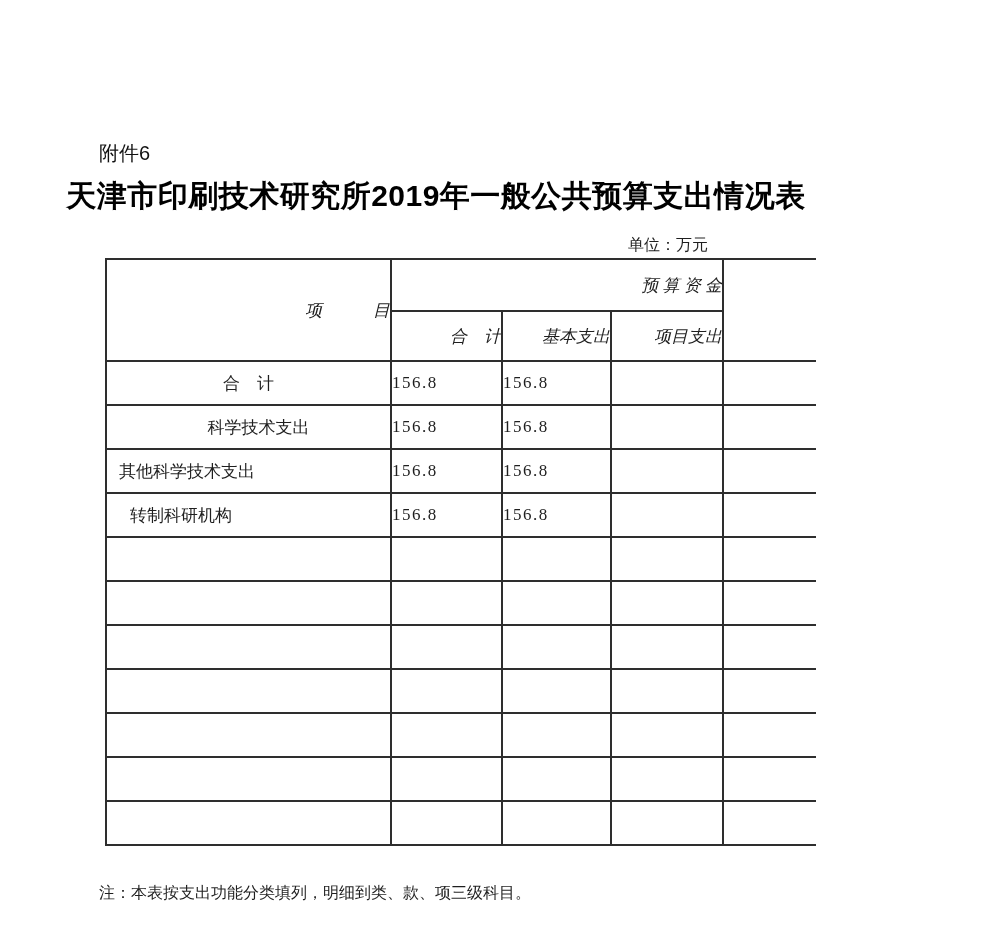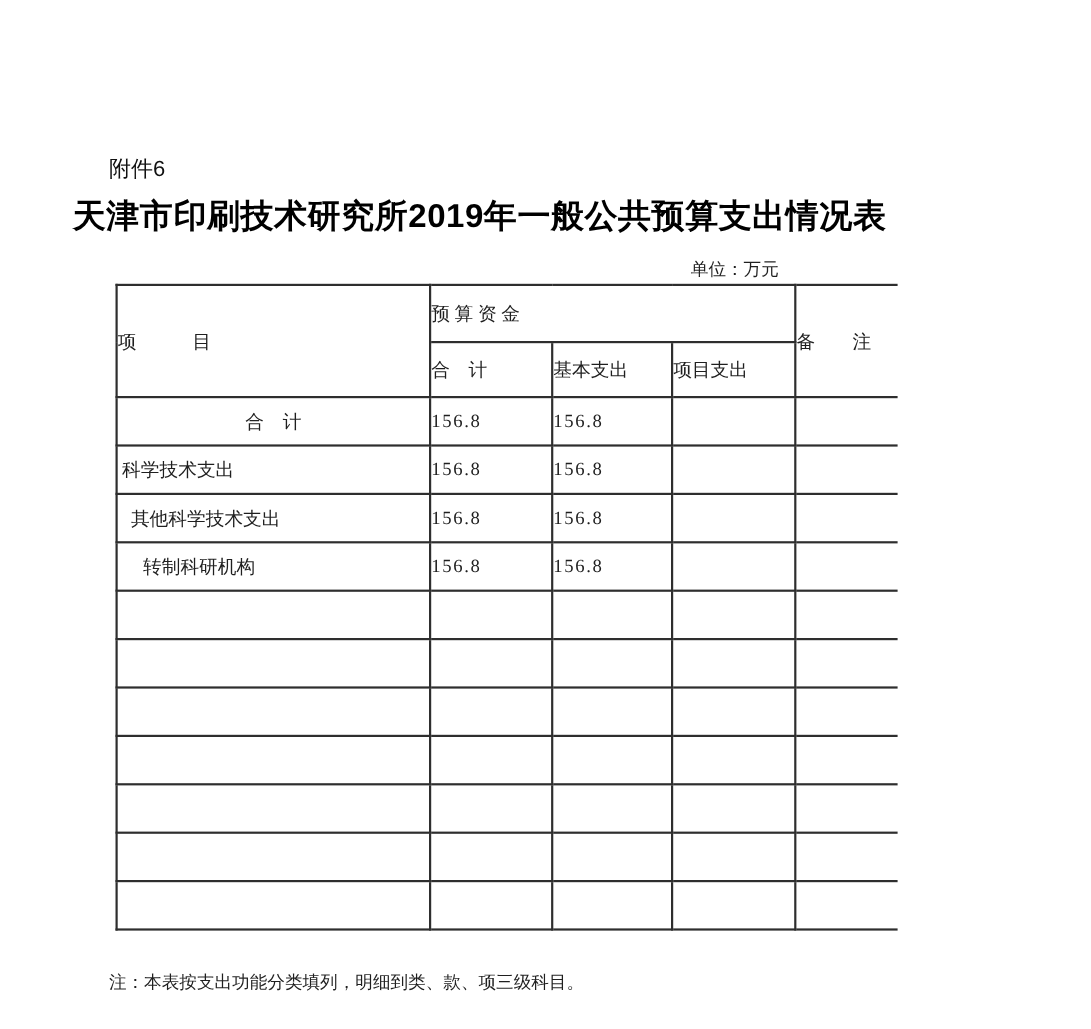--- a/index.html
+++ b/index.html
@@ -57,24 +57,24 @@
   .budget-table th, .budget-table td {
     border: 2px solid #2e2e2e;
     font-weight: normal;
     vertical-align: middle;
     overflow: hidden;
     padding: 0;
   }
   .budget-table thead tr.hrow1 { height: 52px; }
   .budget-table thead tr.hrow2 { height: 50px; }
   .budget-table tbody tr { height: 44px; }
-  .budget-table th { text-align: left; }
+  .budget-table th { text-align: right; font-style: italic; }
   td.item-cell { text-align: left; }
   td.item-cell.center { text-align: center; }
-  td.item-cell.indent-0 { padding-left: 4px; }
+  td.item-cell.indent-0 { padding-left: 20px; text-align: center; }
   td.item-cell.indent-1 { padding-left: 12px; }
   td.item-cell.indent-2 { padding-left: 23px; }
   td.num-cell {
     text-align: left;
     padding-right: 9px;
     letter-spacing: 1.5px;
   }
   td.remark-cell { text-align: center; }
   .table-note {
     position: absolute;

